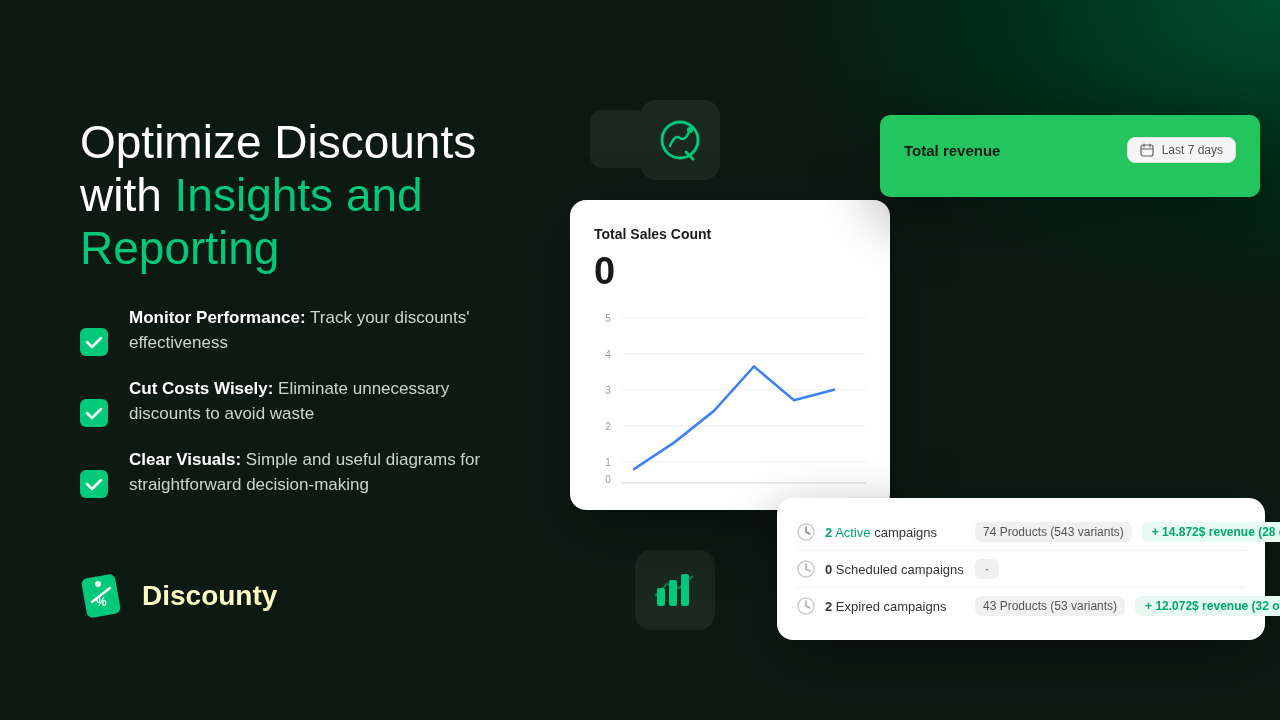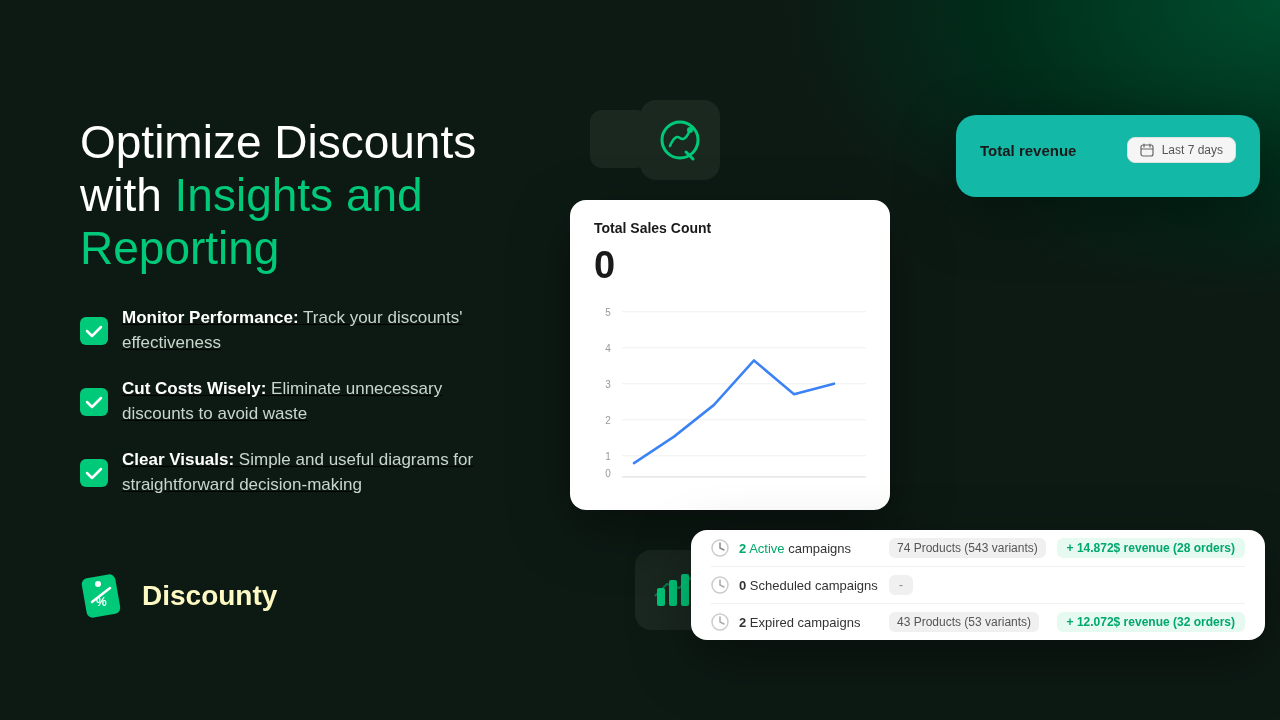--- a/index.html
+++ b/index.html
@@ -51,24 +51,23 @@
       color: #00c97a;
     }
 
     .features-list {
       list-style: none;
       margin-bottom: 40px;
     }
 
     .feature-item {
       display: flex;
-      align-items: center;
+      align-items: flex-end;
       margin-bottom: 20px;
-      gap: 14px;
-      text-decoration: underline;
+      gap: 21px;
     }
 
     .check-icon {
       width: 28px;
       height: 28px;
       flex-shrink: 0;
       margin-top: 2px;
     }
 
     .feature-text {
@@ -160,21 +159,21 @@
 
     
     .sales-card {
       position: absolute;
       top: 200px;
       left: 10px;
       width: 320px;
       height: 310px;
       background: #ffffff;
       border-radius: 16px;
-      padding: 20px 24px 18px;
+      padding: 26px 24px 18px;
       box-shadow: 0 20px 60px rgba(0,0,0,0.4);
       z-index: 10;
     }
 
     .sales-card-title {
       font-size: 14px;
       font-weight: 600;
       color: #1a1a1a;
       margin-bottom: 8px;
     }
@@ -189,23 +188,23 @@
     .sales-chart-area {
       width: 100%;
       height: 180px;
     }
 
     
     .revenue-card {
       position: absolute;
       top: 115px;
       right: 20px;
-      width: 304px;
-      background: #14b8a6;
-      border-radius: 20px;
+      width: 380px;
+      background: #22c55e;
+      border-radius: 10px;
       padding: 22px 24px 18px;
       box-shadow: 0 20px 60px rgba(0,0,0,0.4);
       z-index: 11;
     }
 
     .revenue-card-header {
       display: flex;
       align-items: center;
       justify-content: space-between;
       margin-bottom: 16px;
@@ -232,24 +231,24 @@
     .revenue-chart-area {
       width: 100%;
       height: 200px;
     }
 
     
     .campaigns-card {
       position: absolute;
       bottom: 80px;
       right: 15px;
-      width: 574px;
+      width: 488px;
       background: #ffffff;
       border-radius: 16px;
-      padding: 0 20px;
+      padding: 16px 20px;
       box-shadow: 0 20px 60px rgba(0,0,0,0.4);
       z-index: 12;
     }
 
     .campaign-row {
       display: flex;
       align-items: center;
       padding: 8px 0;
       gap: 10px;
       font-size: 13px;

